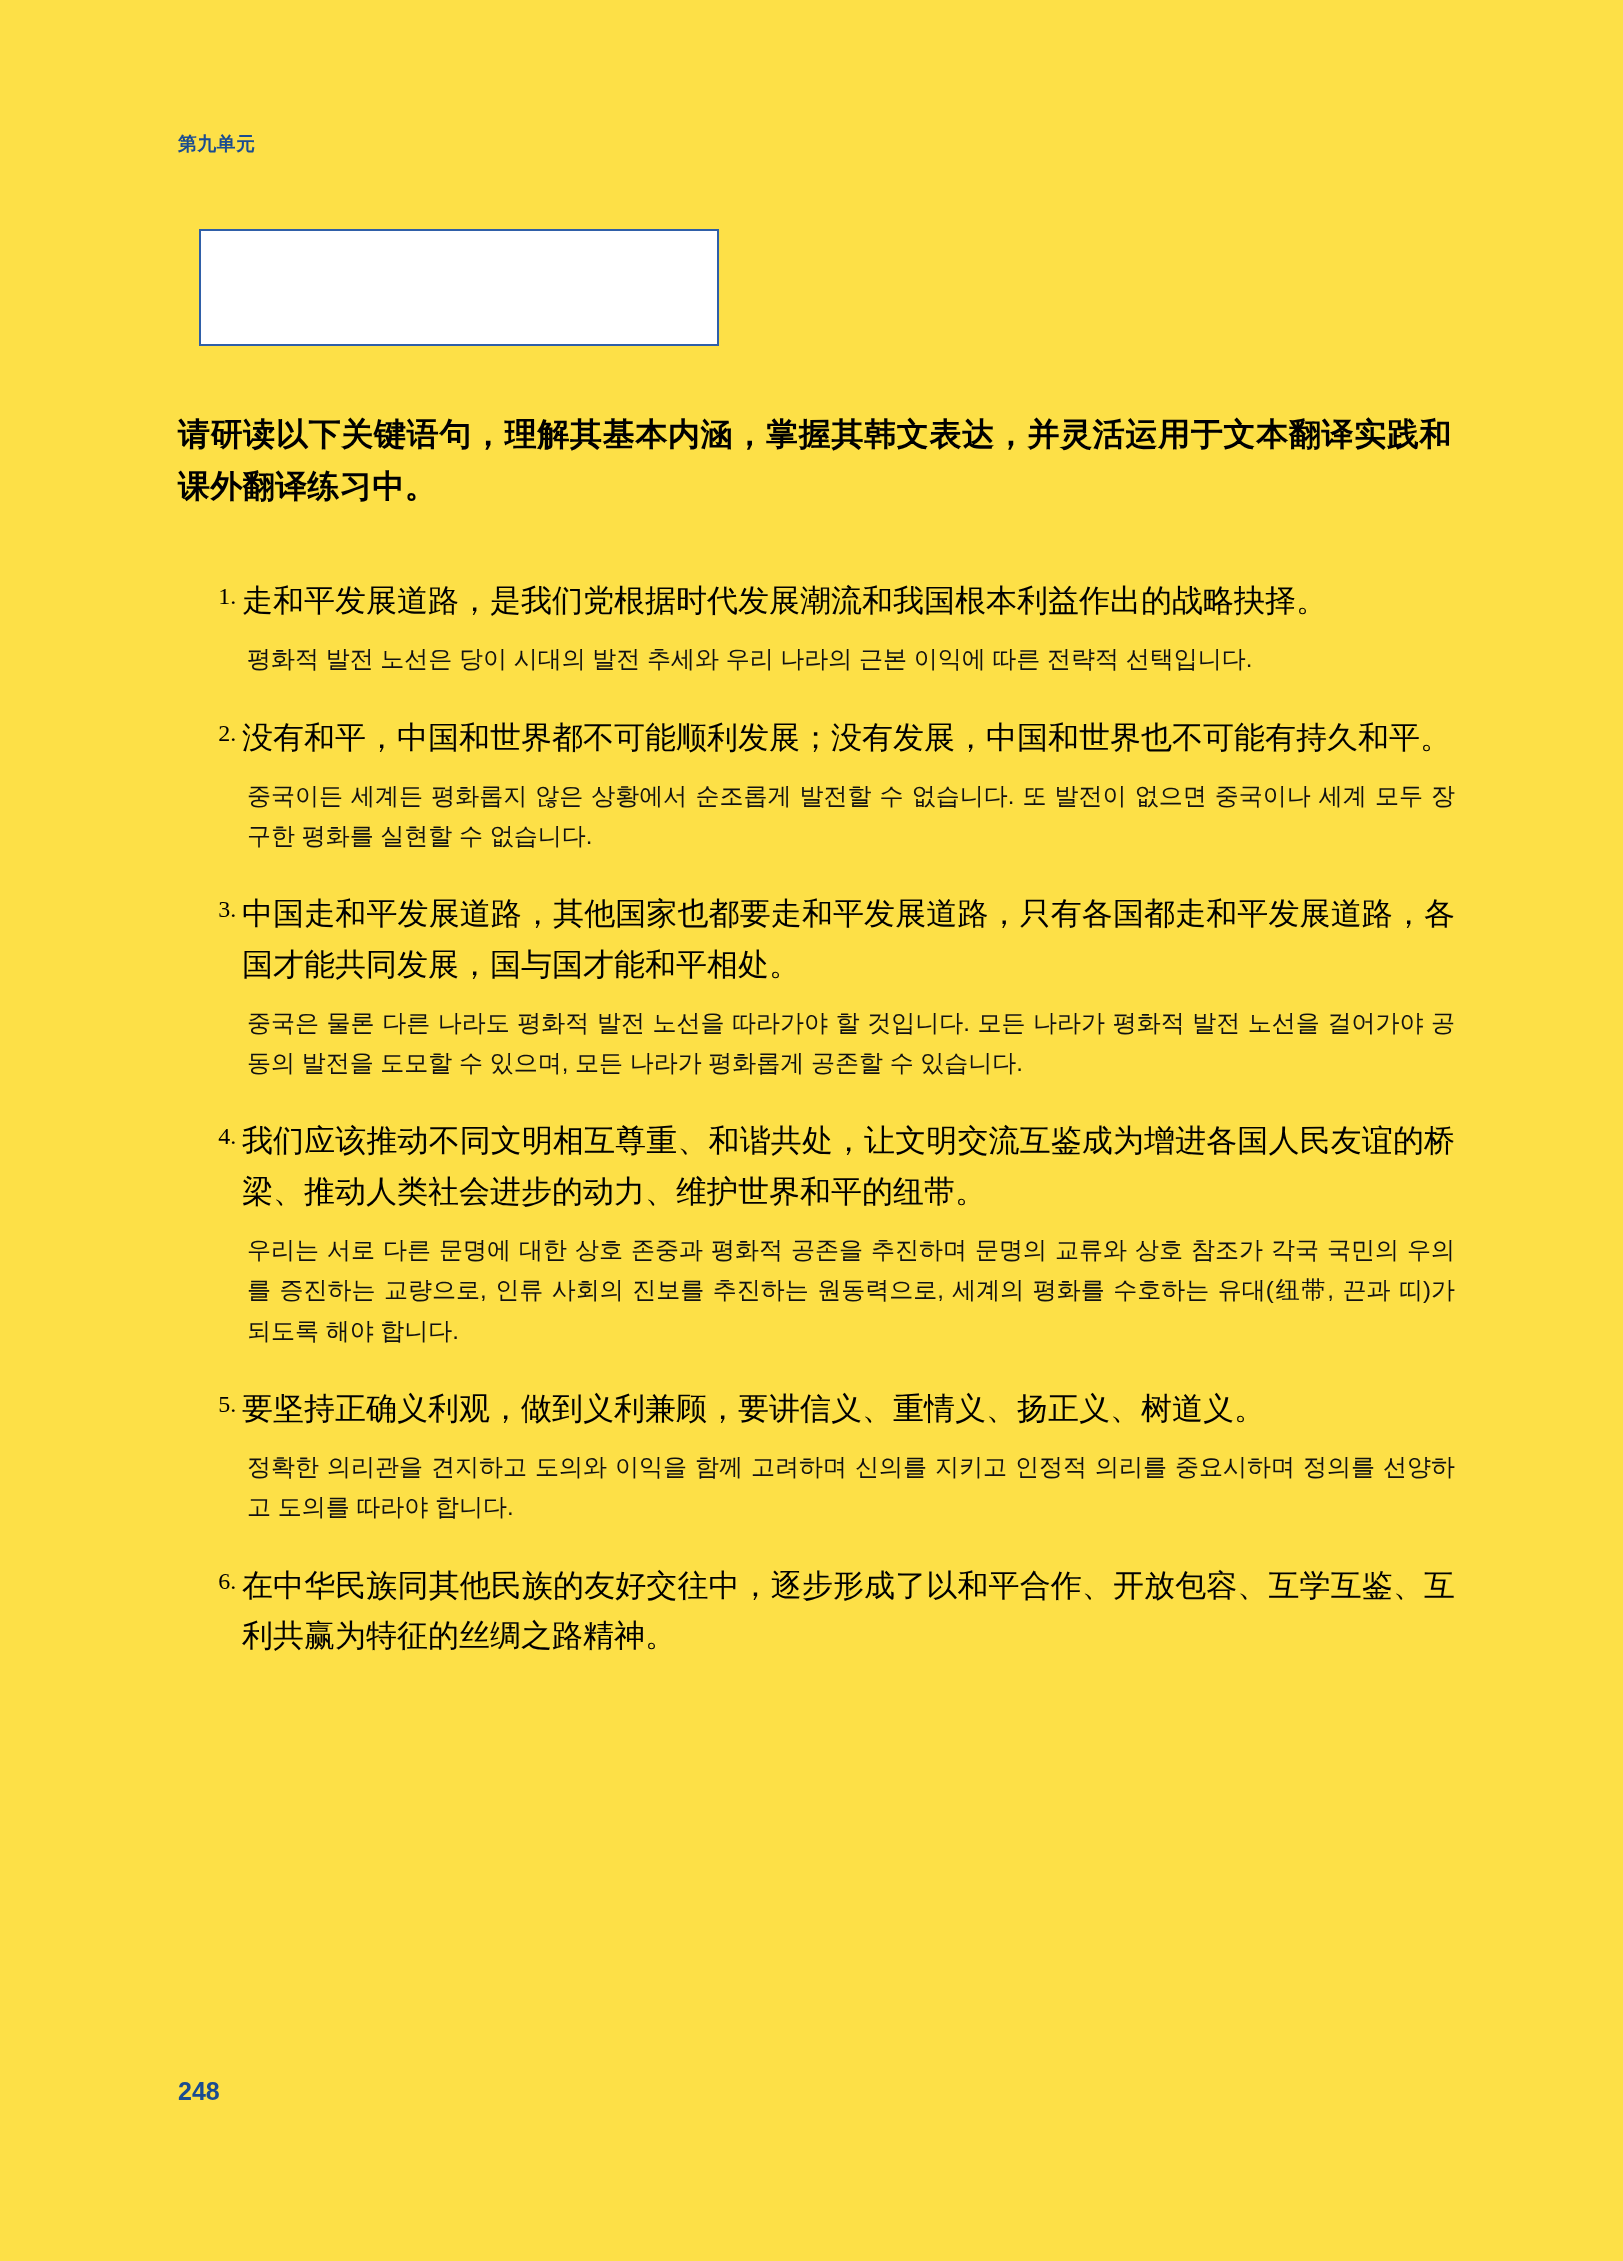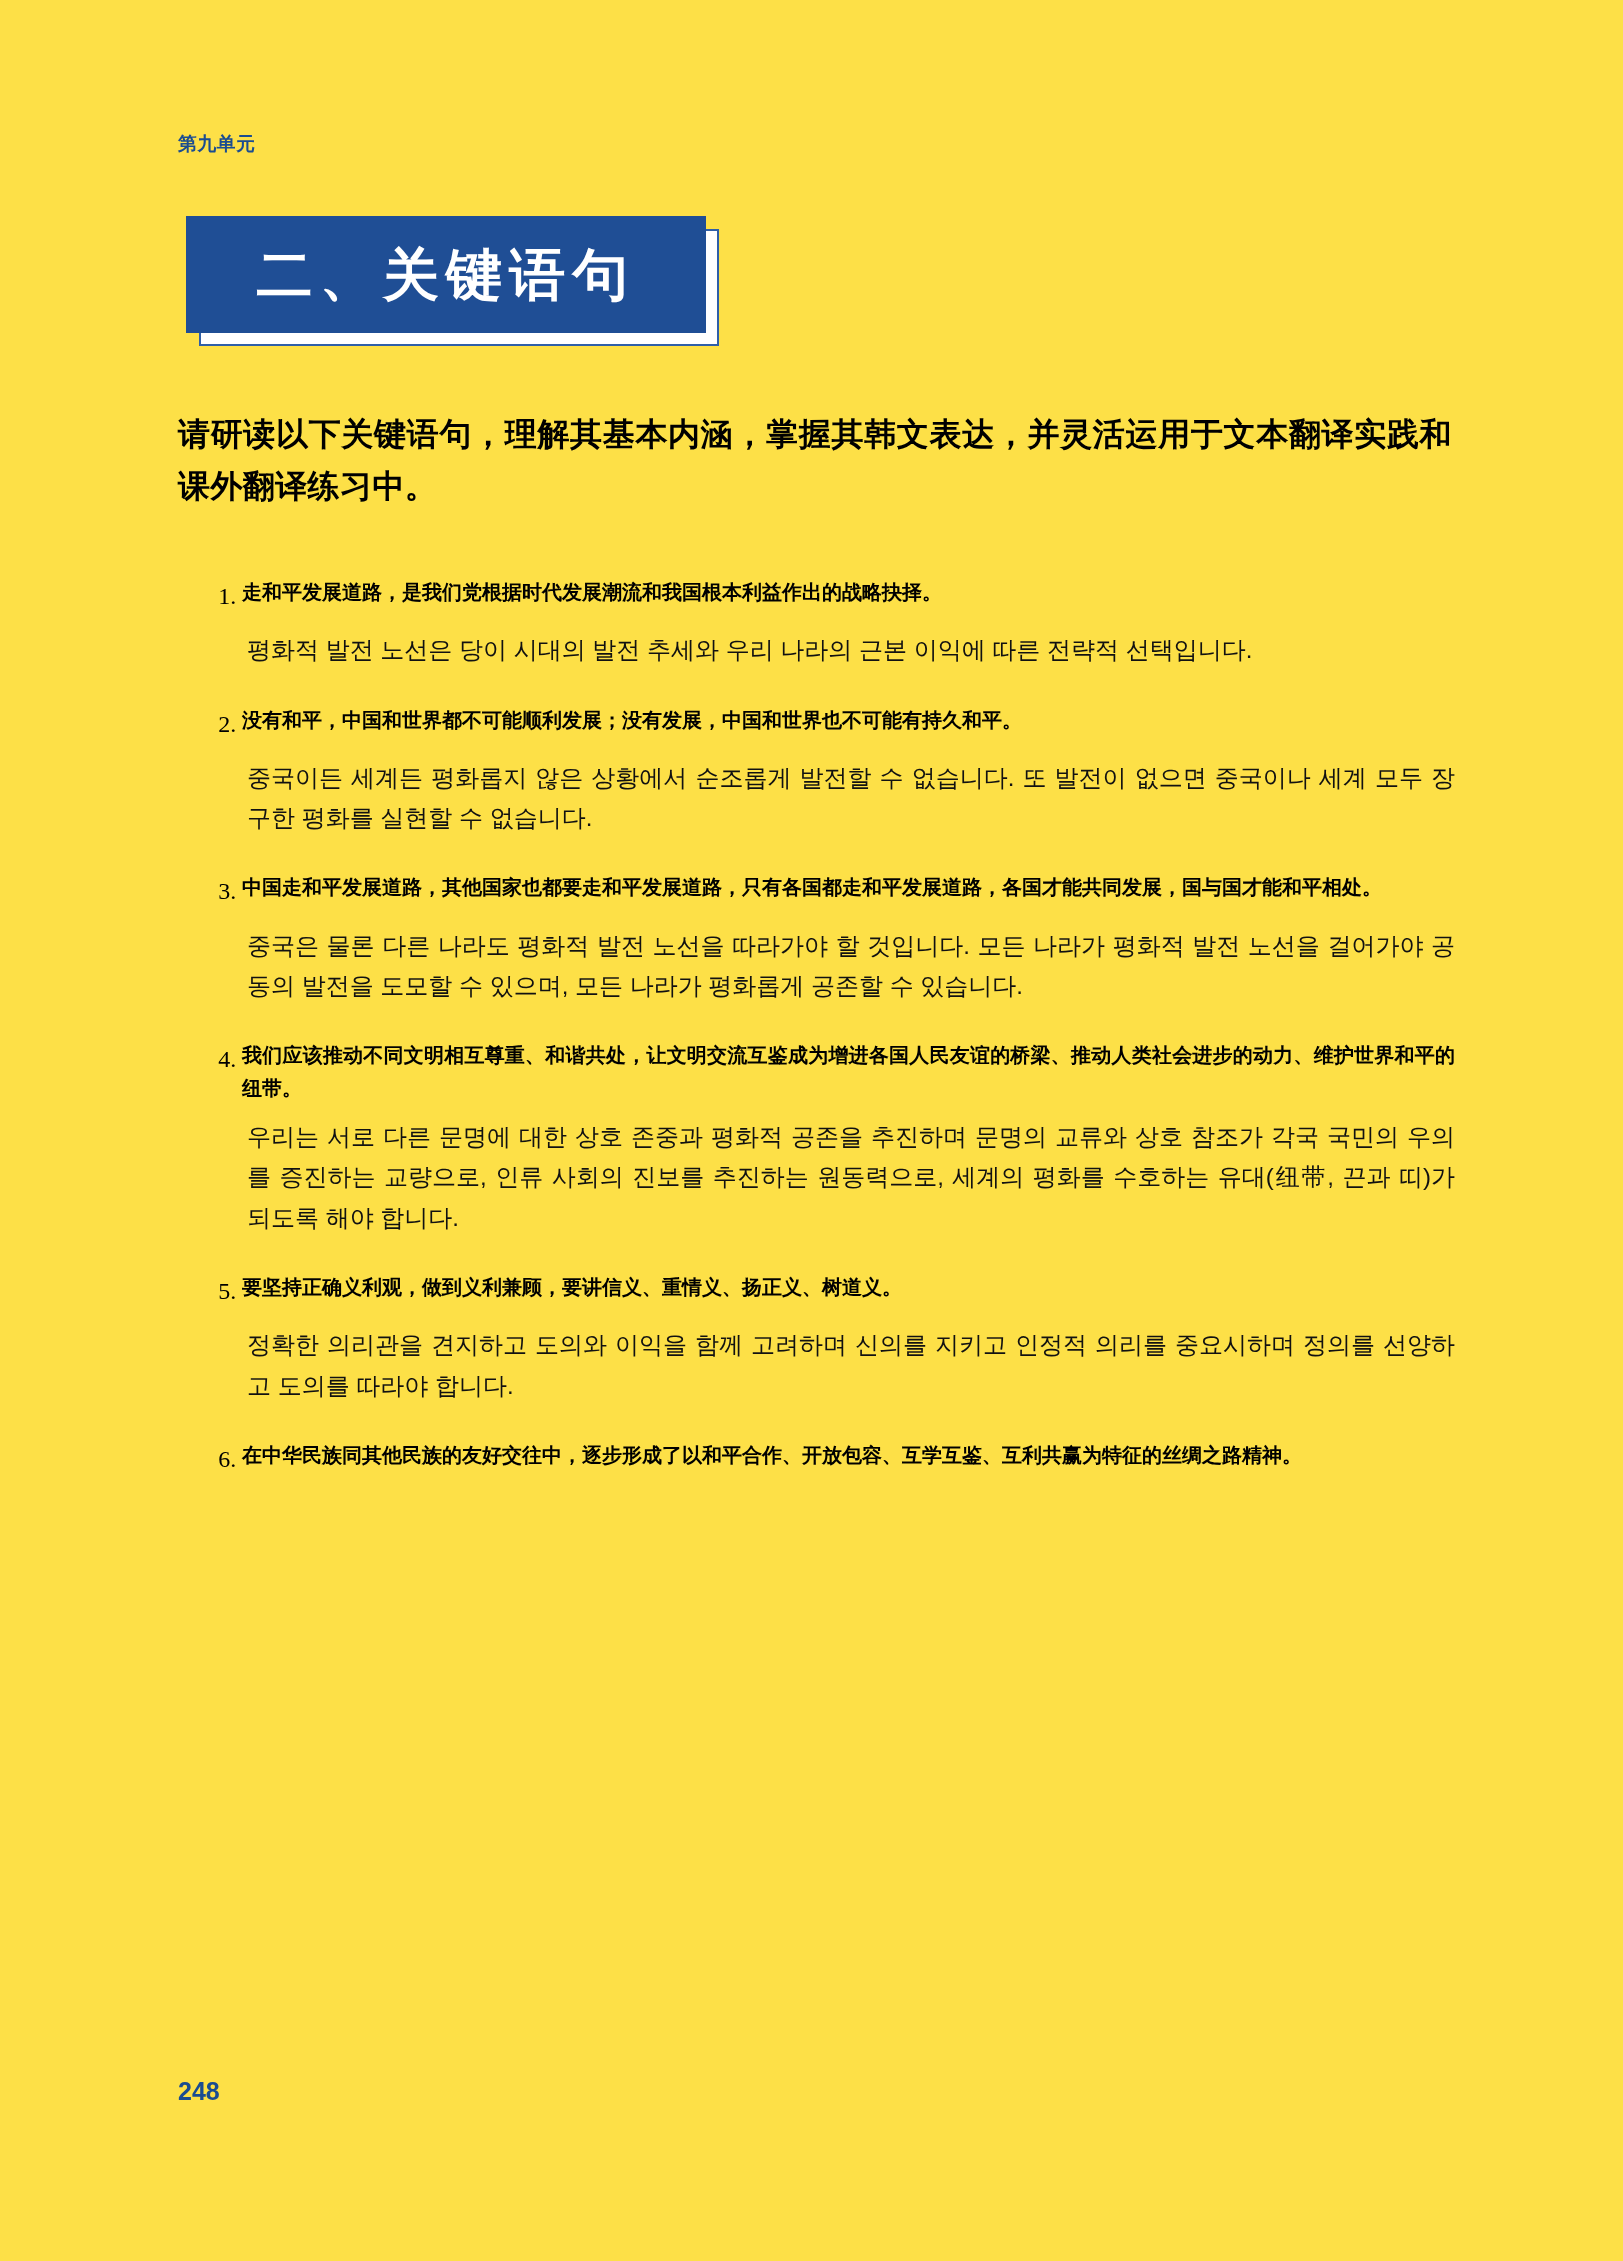--- a/index.html
+++ b/index.html
@@ -101,22 +101,22 @@
     text-align: right;
     font-family: "Liberation Serif", serif;
     font-size: 24px;
     line-height: 1.72;
     padding-right: 5.8px;
     box-sizing: border-box;
   }
   .cn-text {
     flex: 1;
     font-family: "Liberation Serif", serif;
-    font-weight: bold;
-    font-size: 20px;
+    font-weight: normal;
+    font-size: 31px;
     line-height: 1.62;
     text-align: justify;
     letter-spacing: 0px;
   }
   .kr-text {
     margin-left: 37px;
     margin-top: 13px;
     font-family: "Liberation Sans", sans-serif;
     font-size: 24px;
     line-height: 1.68;
@@ -136,23 +136,20 @@
 </style>
 </head>
 <body>
 
 <div class="page">
 
   <div class="unit-label">第九单元</div>
 
   <div class="title-block">
     <div class="title-shadow"></div>
-    <div class="title-box">
-      <span class="title-text">二、关键语句</span>
-    </div>
   </div>
 
   <div class="lead">请研读以下关键语句，理解其基本内涵，掌握其韩文表达，并灵活运用于文本翻译实践和课外翻译练习中。</div>
 
   <div class="list">
 
     <div class="item">
       <div class="cn-line">
         <div class="num">1.</div>
         <div class="cn-text">走和平发展道路，是我们党根据时代发展潮流和我国根本利益作出的战略抉择。</div>

